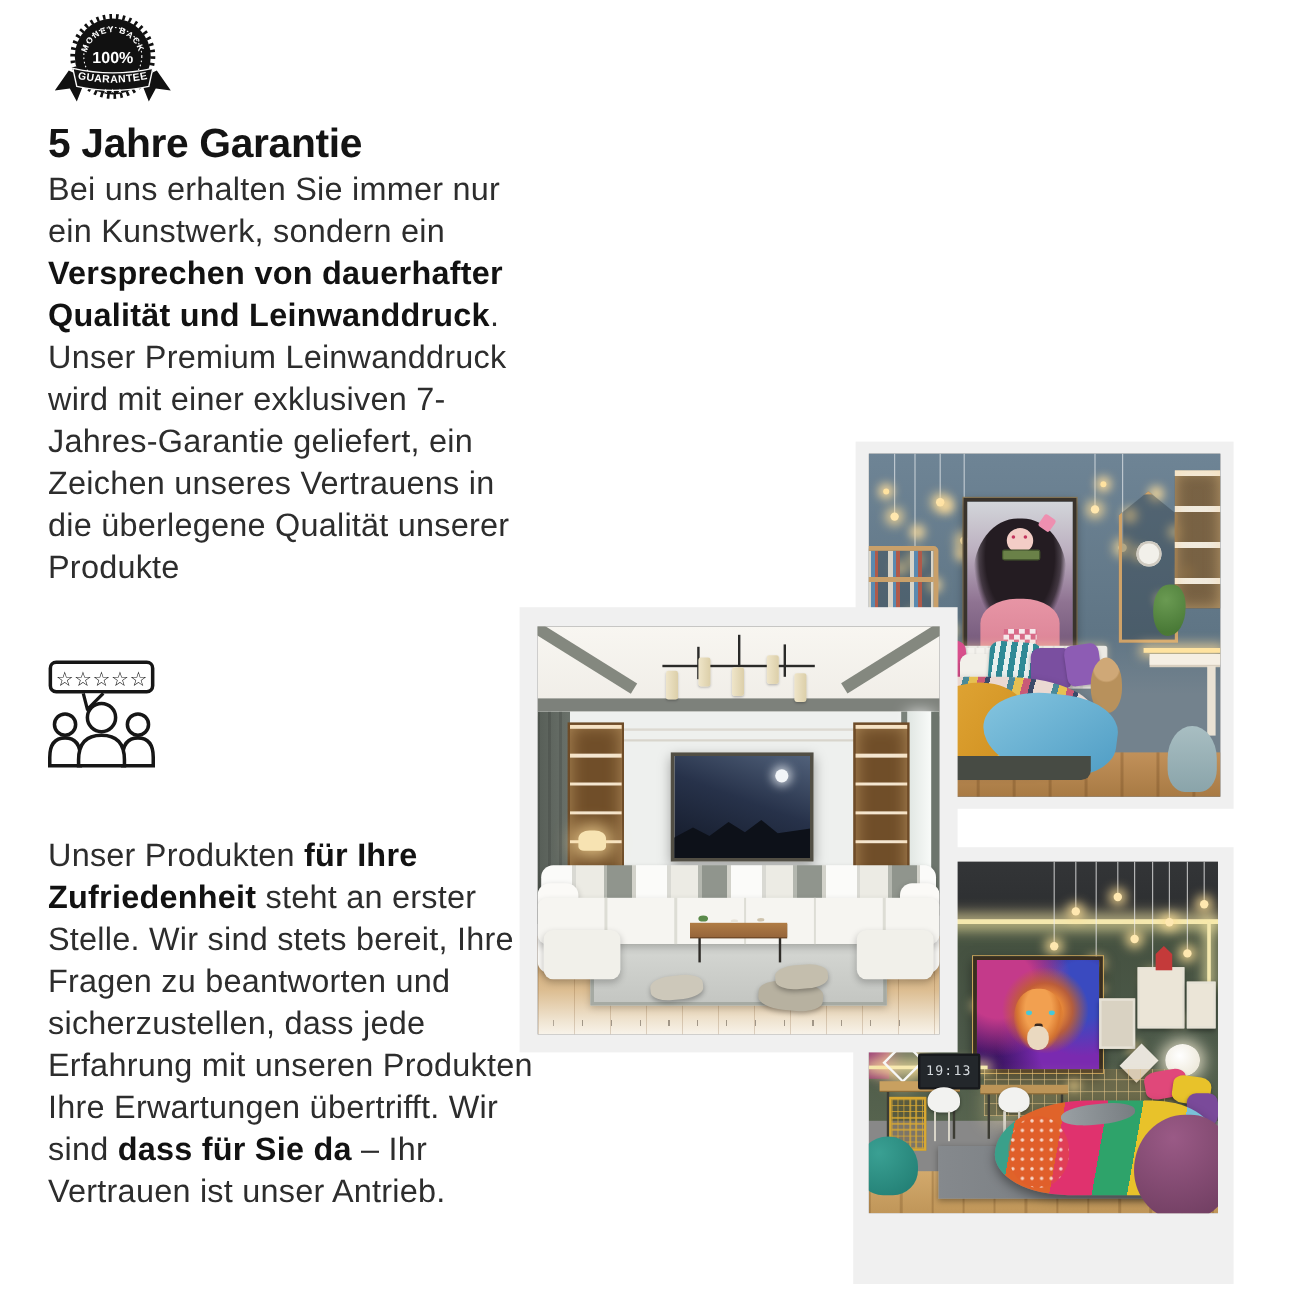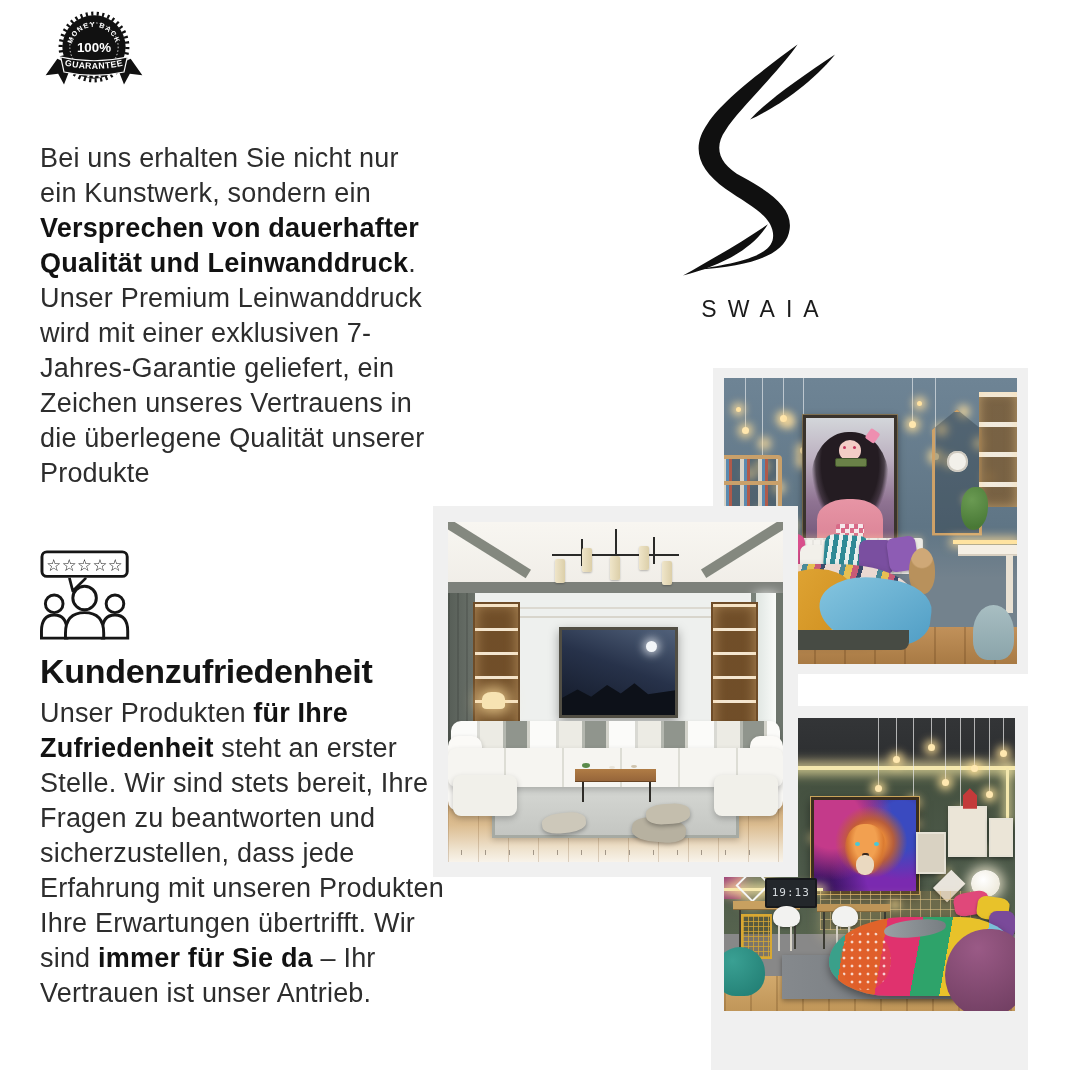--- a/index.html
+++ b/index.html
@@ -179,47 +179,39 @@
     <text font-size="8.5" font-weight="700" fill="#fff" letter-spacing="1.4"><textPath href="#bArc" startOffset="50%" text-anchor="middle">MONEY BACK</textPath></text>
     <text x="60" y="48.5" text-anchor="middle" font-size="16" font-weight="800" fill="#fff">100%</text>
     <polygon points="16,56 2,76 17,74 24,87 33,64" fill="#111"></polygon>
     <polygon points="104,56 118,76 103,74 96,87 87,64" fill="#111"></polygon>
     <path d="M20 54 Q60 63 100 54 L96 72 Q60 80 24 72 Z" fill="#111" stroke="#fafafa" stroke-width="1.4"></path>
     <path id="bArc2" d="M26 64.5 Q60 72 94 64.5" fill="none"></path>
     <text font-size="10.5" font-weight="800" fill="#fff" letter-spacing="0.5"><textPath href="#bArc2" startOffset="50%" text-anchor="middle">GUARANTEE</textPath></text>
     <text x="60" y="79" text-anchor="middle" font-size="6" fill="#fff">★ ★ ★</text>
   </svg>
 
-  <p class="body-p" id="guarantee-body"><span>Bei uns erhalten Sie nicht nur ein Kunstwerk, sondern ein </span><strong>Versprechen von dauerhafter Qualität und Leinwanddruck</strong><span>. Unser Premium Leinwanddruck wird mit einer exklusiven 7-Jahres-Garantie geliefert, ein Zeichen unseres Vertrauens in die überlegene Qualität unserer Produkte</span></p>
+  <h1 class="h-big" id="guarantee-heading">5 Jahre Garantie</h1>
+  <p class="body-p" id="guarantee-body"><span>Bei uns erhalten Sie immer nur ein Kunstwerk, sondern ein </span><strong>Versprechen von dauerhafter Qualität und Leinwanddruck</strong><span>. Unser Premium Leinwanddruck wird mit einer exklusiven 7-Jahres-Garantie geliefert, ein Zeichen unseres Vertrauens in die überlegene Qualität unserer Produkte</span></p>
 
   <svg class="cust-svg" viewBox="0 0 100 92">
     <rect x="2" y="2" width="87" height="25" rx="5" fill="#fff" stroke="#161616" stroke-width="3"></rect>
     <text x="45.5" y="22" text-anchor="middle" font-size="17" textLength="78" fill="#161616" font-family="DejaVu Sans">☆☆☆☆☆</text>
     <path d="M30 28.5 L33.5 42 L47 28.5" fill="#fff" stroke="#161616" stroke-width="2.8" stroke-linejoin="round"></path>
     <g fill="#fff" stroke="#161616" stroke-width="3">
       <circle cx="14.5" cy="55" r="9"></circle>
       <path d="M1.5 90 L1.5 83 Q1.5 66.5 14.5 66.5 Q27.5 66.5 27.5 83 L27.5 90 Z"></path>
       <circle cx="76.5" cy="55" r="9"></circle>
       <path d="M63.5 90 L63.5 83 Q63.5 66.5 76.5 66.5 Q89.5 66.5 89.5 83 L89.5 90 Z"></path>
       <circle cx="45.5" cy="49" r="12"></circle>
       <path d="M26 90 L26 85 Q26 64 45.5 64 Q65 64 65 85 L65 90 Z"></path>
     </g>
   </svg>
 
-  <h1 class="h-big" id="satisfaction-heading">Kundenzufriedenheit</h1>
-  <p class="body-p" id="satisfaction-body"><span>Unser Produkten </span><strong>für Ihre Zufriedenheit</strong><span> steht an erster Stelle. Wir sind stets bereit, Ihre Fragen zu beantworten und sicherzustellen, dass jede Erfahrung mit unseren Produkten Ihre Erwartungen übertrifft. Wir sind </span><strong>immer für Sie da</strong><span> – Ihr Vertrauen ist unser Antrieb.</span></p>
-
-  <div class="logo">
-    <svg viewBox="0 0 160 250">
-      <path fill="#101010" d="M118 2 C 88 24, 42 58, 27 82 C 10 106, 17 128, 45 148 C 68 164, 90 174, 93 192 C 96 210, 78 221, 14 230 C 80 226, 107 212, 110 189 C 113 168, 92 152, 62 136 C 38 123, 33 106, 45 89 C 59 67, 97 32, 118 2 Z"></path>
-      <path fill="#101010" d="M156 12 C 120 36, 88 58, 70 78 C 92 68, 130 44, 156 12 Z"></path>
-      <path fill="#101010" d="M88 184 C 62 202, 30 220, 2 236 C 40 226, 72 210, 88 184 Z"></path>
-    </svg>
-    <div class="logo-word">SWAIA</div>
-  </div>
+  <p class="body-p" id="satisfaction-body"><span>Unser Produkten </span><strong>für Ihre Zufriedenheit</strong><span> steht an erster Stelle. Wir sind stets bereit, Ihre Fragen zu beantworten und sicherzustellen, dass jede Erfahrung mit unseren Produkten Ihre Erwartungen übertrifft. Wir sind </span><strong>dass für Sie da</strong><span> – Ihr Vertrauen ist unser Antrieb.</span></p>
+
 
   <div class="card card-kid">
     <div class="photo">
       <div class="k-wall"></div>
       <i class="cord kc1"></i>
       <i class="cord kc2"></i>
       <i class="cord kc3"></i>
       <i class="cord kc4"></i>
       <i class="cord kc5"></i>
       <i class="cord kc6"></i>

